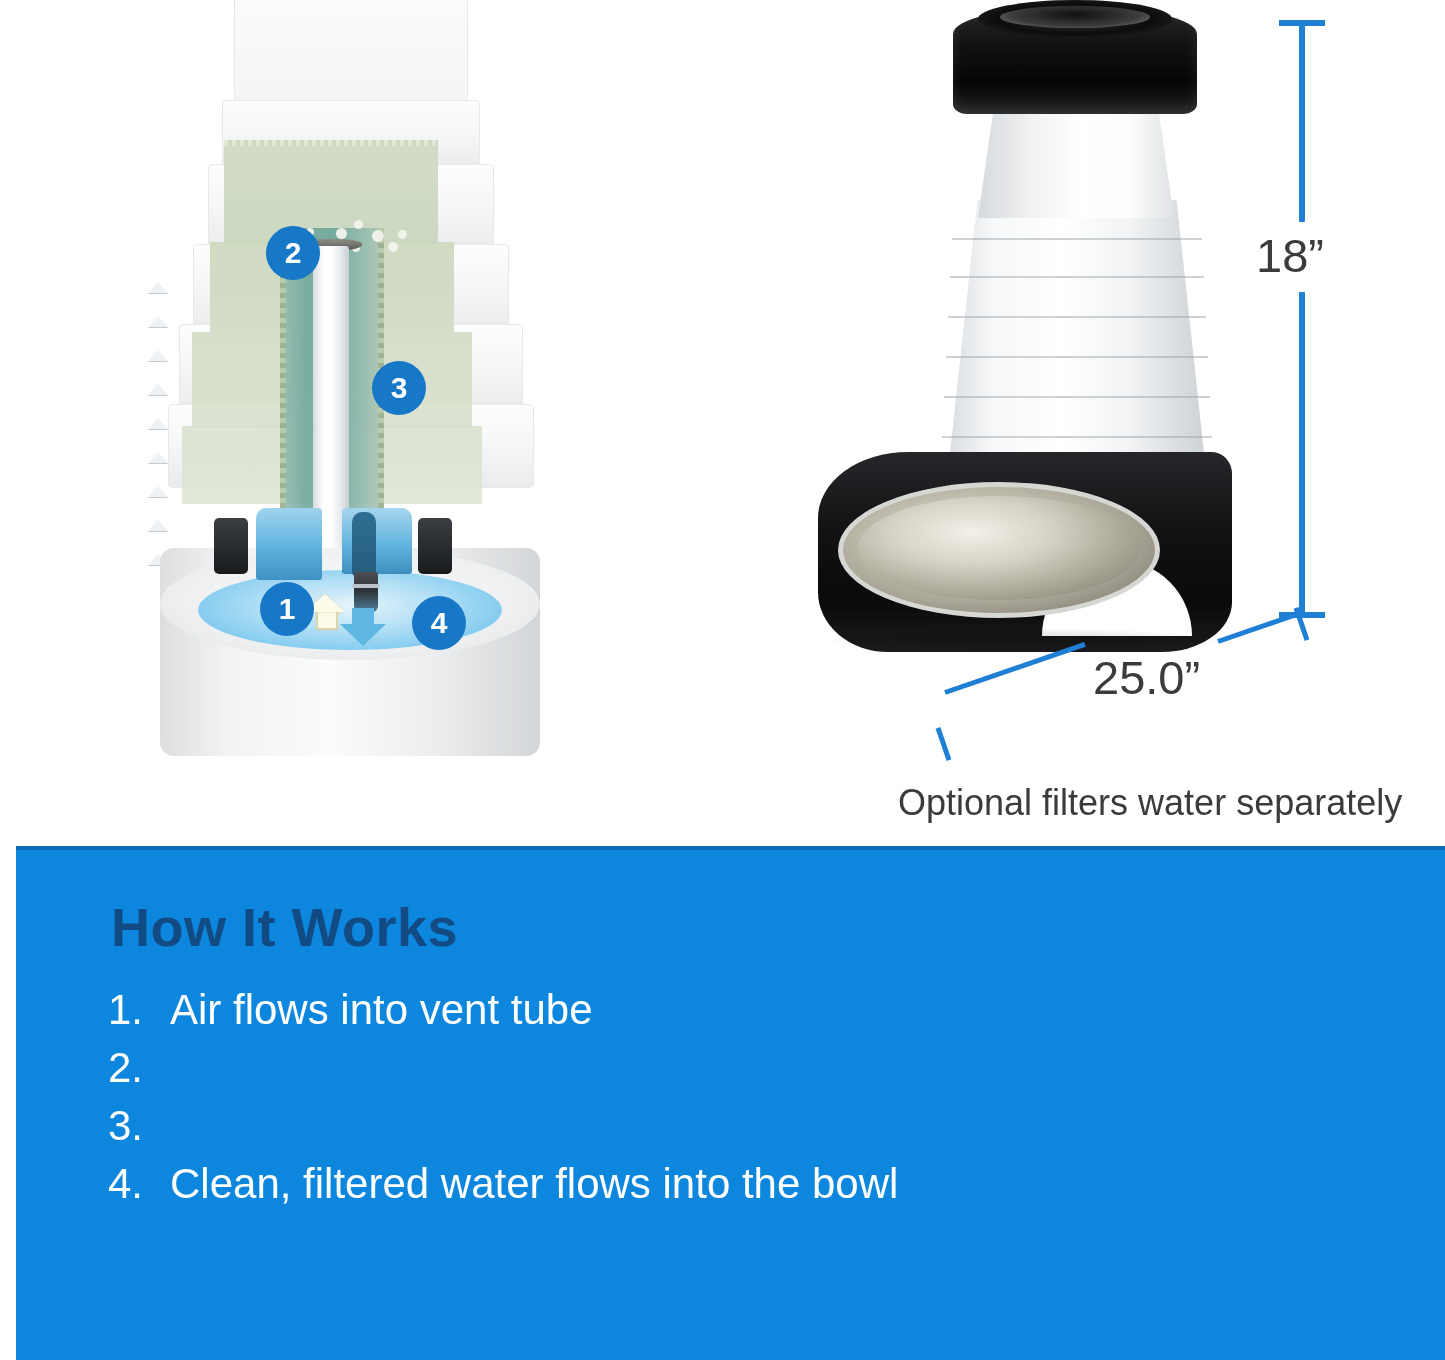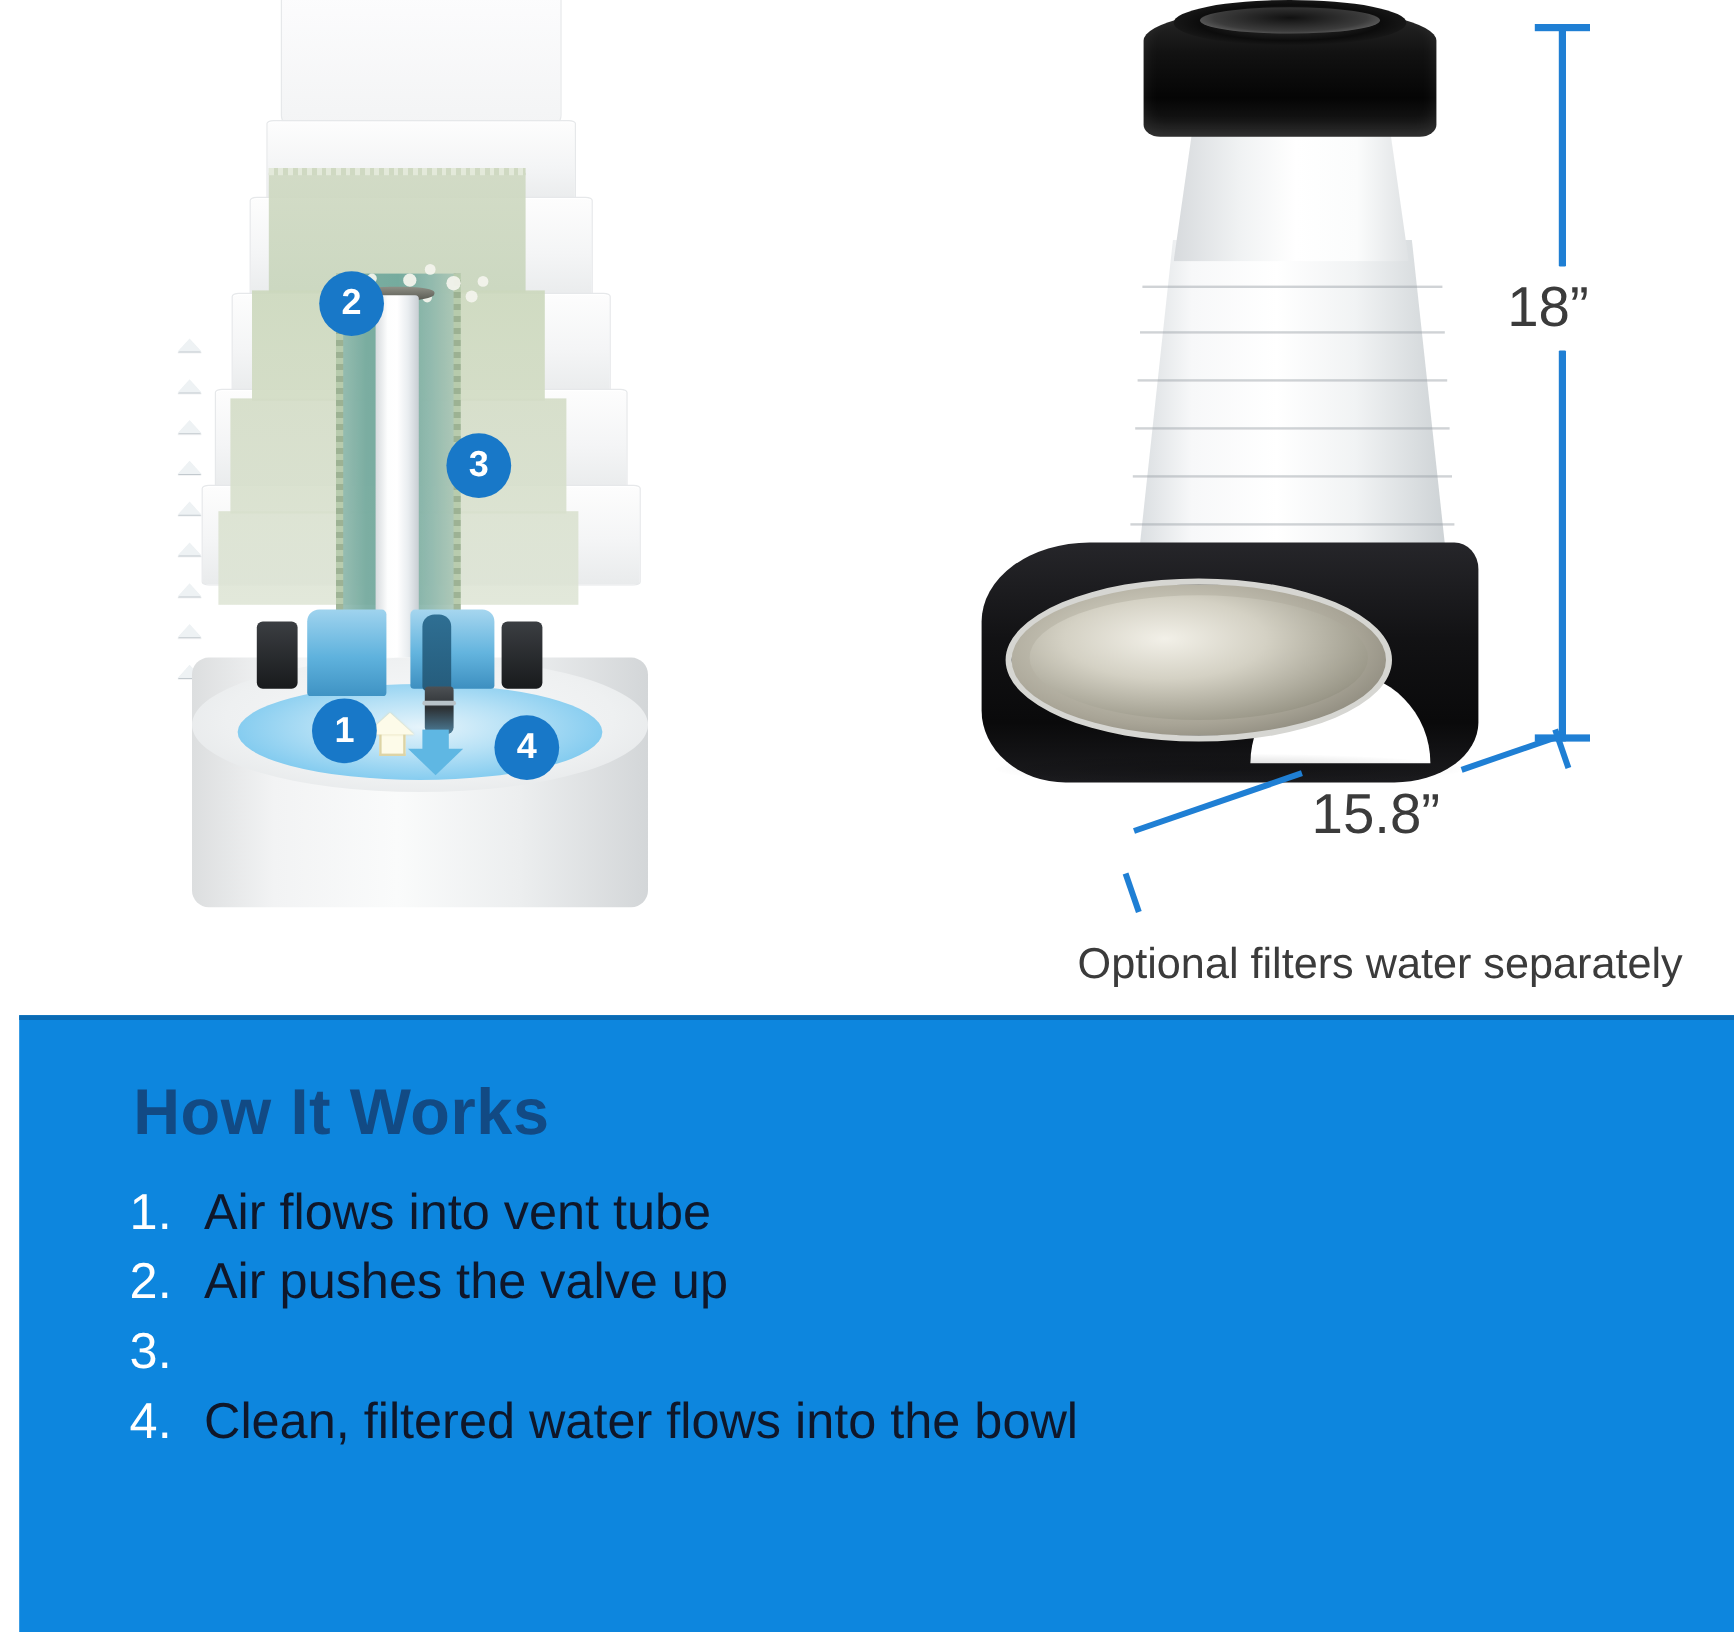--- a/index.html
+++ b/index.html
@@ -501,21 +501,21 @@
     line-height: 1.33;
     margin-bottom: 2px;
   }
   .hiw-num {
     width: 62px;
     flex: 0 0 62px;
     color: #ffffff;
   }
   .hiw-text {
     flex: 1 1 auto;
-    color: #0f172a;
+    color: #ffffff;
     max-width: 1060px;
   }
 </style>
 </head>
 <body>
 
 <div id="page">
 
   <div class="top-area">
 
@@ -610,37 +610,36 @@
     </div>
 
     <div class="dim-cap-top"></div>
     <div class="dim-v"></div>
     <div class="dim-label-v">18”</div>
     <div class="dim-v2"></div>
     <div class="dim-cap-bot"></div>
 
     <div class="dim-cap-d1"></div>
     <div class="dim-d1"></div>
-    <div class="dim-label-d">15.8”</div>
+    <div class="dim-label-d">25.0”</div>
     <div class="dim-d2"></div>
     <div class="dim-cap-d2"></div>
 
     <div class="filters-note">Optional filters water separately</div>
   </div>
 
   <div class="blue-panel">
     <div class="hiw-title">How It Works</div>
     <ul class="hiw-list">
       <li class="hiw-item">
         <span class="hiw-num">1.</span>
         <span class="hiw-text">Air flows into vent tube</span>
       </li>
       <li class="hiw-item">
         <span class="hiw-num">2.</span>
-        <span class="hiw-text">Air pushes the valve up</span>
       </li>
       <li class="hiw-item">
         <span class="hiw-num">3.</span>
       </li>
       <li class="hiw-item">
         <span class="hiw-num">4.</span>
         <span class="hiw-text">Clean, filtered water flows into the bowl</span>
       </li>
     </ul>
   </div>

